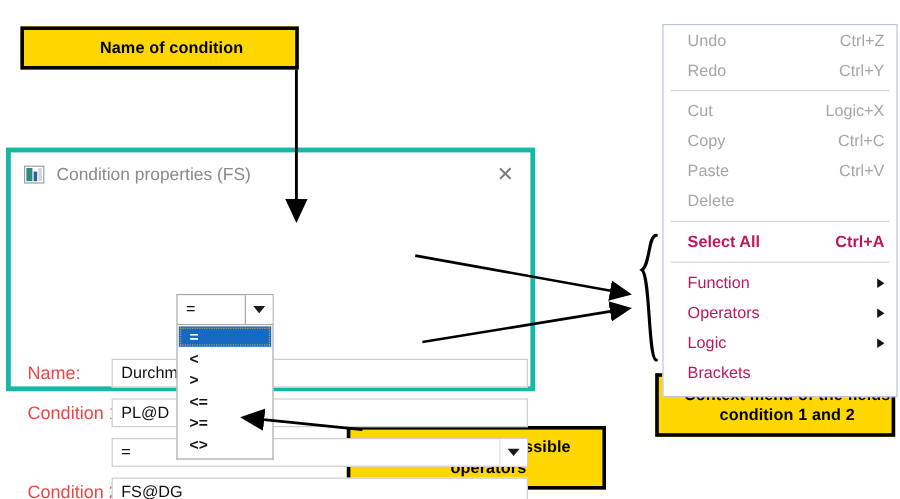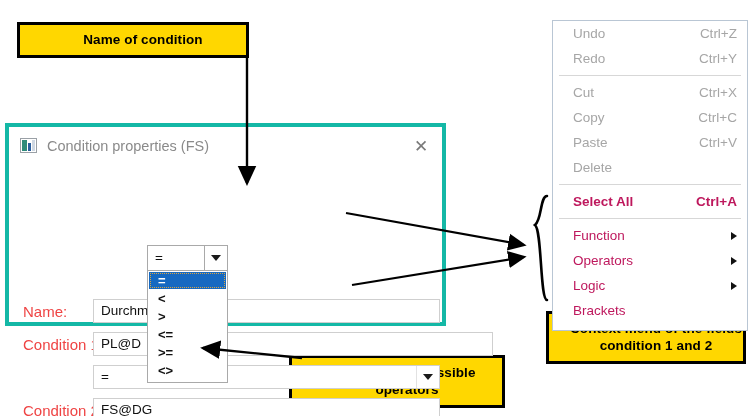--- a/index.html
+++ b/index.html
@@ -69,21 +69,21 @@
     font-size:13.5px;color:#111;
     padding-left:7px;white-space:nowrap;overflow:hidden;
   }
 
   #row-name{left:14px;top:172px;}
   #row-name .flabel{width:70px;}
   #f-name{width:347px;}
 
   #row-cond1{left:14px;top:205px;}
   #row-cond1 .flabel{width:70px;}
-  #f-cond1{width:400px;}
+  #f-cond1{width:347px;}
 
   
   #combo-wide{
     position:absolute;left:84px;top:238px;width:347px;height:24px;
     box-sizing:border-box;border:1px solid #cfcfcf;background:#fff;
   }
   #combo-wide .val{
     position:absolute;left:7px;top:0;line-height:22px;font-size:13.5px;color:#111;
   }
   #combo-wide .arrowbox{
@@ -223,21 +223,21 @@
         <span class="mlabel">Undo</span>
         <span class="maccel">Ctrl+Z</span>
       </div>
       <div class="mi disabled">
         <span class="mlabel">Redo</span>
         <span class="maccel">Ctrl+Y</span>
       </div>
       <div class="msep"></div>
       <div class="mi disabled">
         <span class="mlabel">Cut</span>
-        <span class="maccel">Ctrl+X</span>
+        <span class="maccel">Logic+X</span>
       </div>
       <div class="mi disabled">
         <span class="mlabel">Copy</span>
         <span class="maccel">Ctrl+C</span>
       </div>
       <div class="mi disabled">
         <span class="mlabel">Paste</span>
         <span class="maccel">Ctrl+V</span>
       </div>
       <div class="mi disabled">

